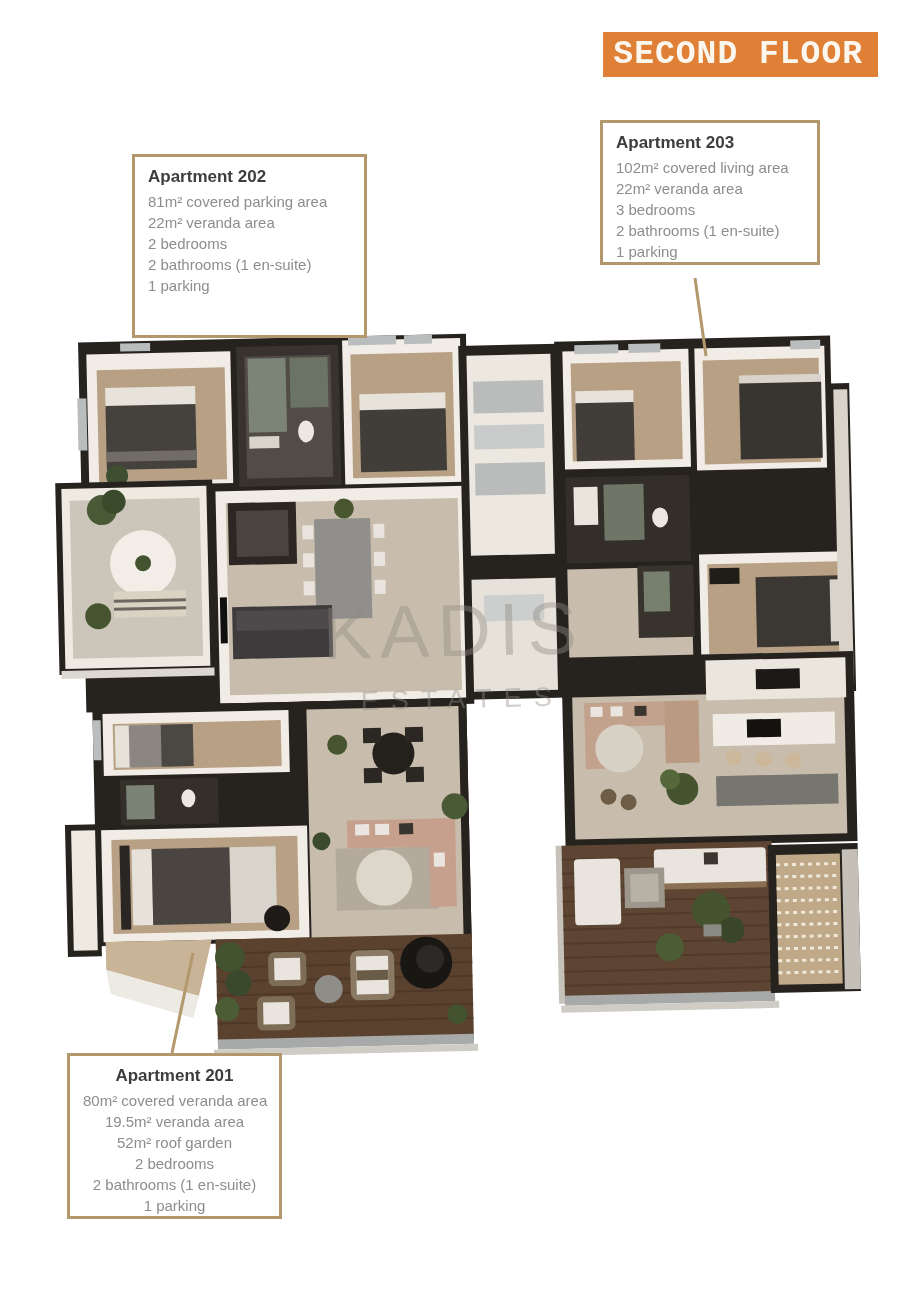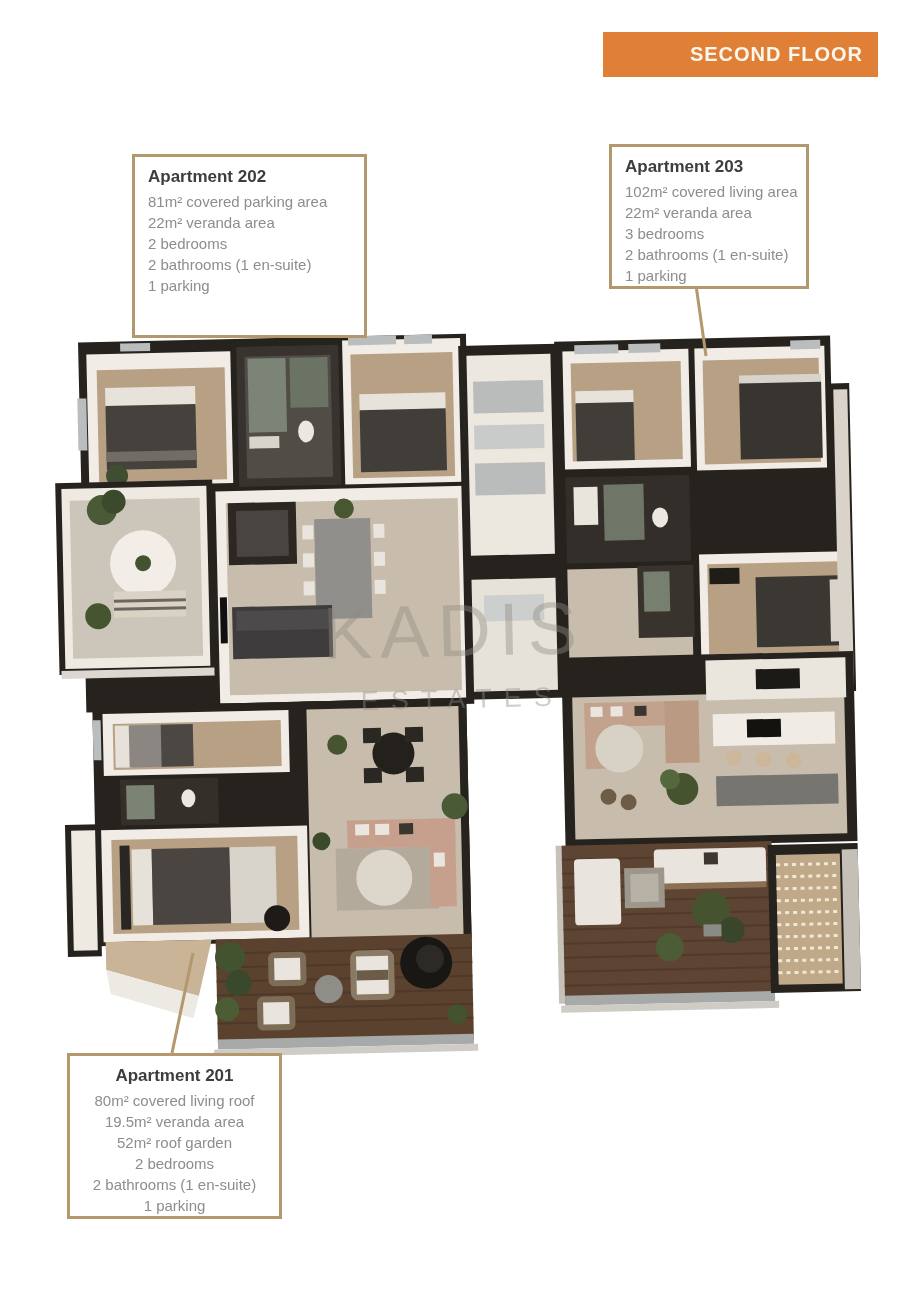--- a/index.html
+++ b/index.html
@@ -10,35 +10,35 @@
   html,body{margin:0;padding:0;background:#fff;}
   body{font-family:"Liberation Sans", sans-serif;}
   #page{position:relative;width:898px;height:1298px;background:#ffffff;overflow:hidden;}
 
   .banner{
     position:absolute;left:603px;top:32px;width:275px;height:45px;
     background:var(--banner-bg);display:flex;align-items:center;justify-content:flex-end;
     padding-right:15px;box-sizing:border-box;
   }
   .banner .label{
-    color:var(--banner-text);font-size:20px;font-weight:700;letter-spacing:1px;
+    color:var(--banner-text);font-size:33px;font-weight:700;letter-spacing:1px;font-family:Liberation Mono, monospace;
   }
 
   .callout{
     position:absolute;background:#ffffff;border:3px solid var(--callout-border);
     box-sizing:border-box;padding:8px 13px;
   }
   .callout .title{
     color:var(--callout-title);font-size:17px;font-weight:700;line-height:24px;margin-bottom:2px;
   }
   .callout .line{
     color:var(--callout-body);font-size:15px;line-height:21px;white-space:nowrap;
   }
   #box-202{left:132px;top:154px;width:235px;height:184px;}
-  #box-203{left:600px;top:144px;width:200px;height:145px;margin-left:9px;}
+  #box-203{left:600px;top:120px;width:220px;height:145px;}
   #box-201{left:67px;top:1053px;width:215px;height:166px;text-align:center;}
 
   #leader-svg,#plan-svg{position:absolute;left:0;top:0;pointer-events:none;}
   .leader{stroke:var(--leader-line);stroke-width:3;fill:none;}
   .wm1{fill:var(--watermark);opacity:.42;font-size:74px;letter-spacing:8px;font-weight:400;}
   .wm2{fill:var(--watermark);opacity:.42;font-size:27px;letter-spacing:12px;font-weight:400;}
 </style>
 </head>
 <body>
 
@@ -295,21 +295,21 @@
     <div class="title">Apartment 203</div>
     <div class="line">102m² covered living area</div>
     <div class="line">22m² veranda area</div>
     <div class="line">3 bedrooms</div>
     <div class="line">2 bathrooms (1 en-suite)</div>
     <div class="line">1 parking</div>
   </div>
 
   <div class="callout" id="box-201">
     <div class="title">Apartment 201</div>
-    <div class="line">80m² covered living roof</div>
+    <div class="line">80m² covered veranda area</div>
     <div class="line">19.5m² veranda area</div>
     <div class="line">52m² roof garden</div>
     <div class="line">2 bedrooms</div>
     <div class="line">2 bathrooms (1 en-suite)</div>
     <div class="line">1 parking</div>
   </div>
 
 </div>
 
 </body></html>

